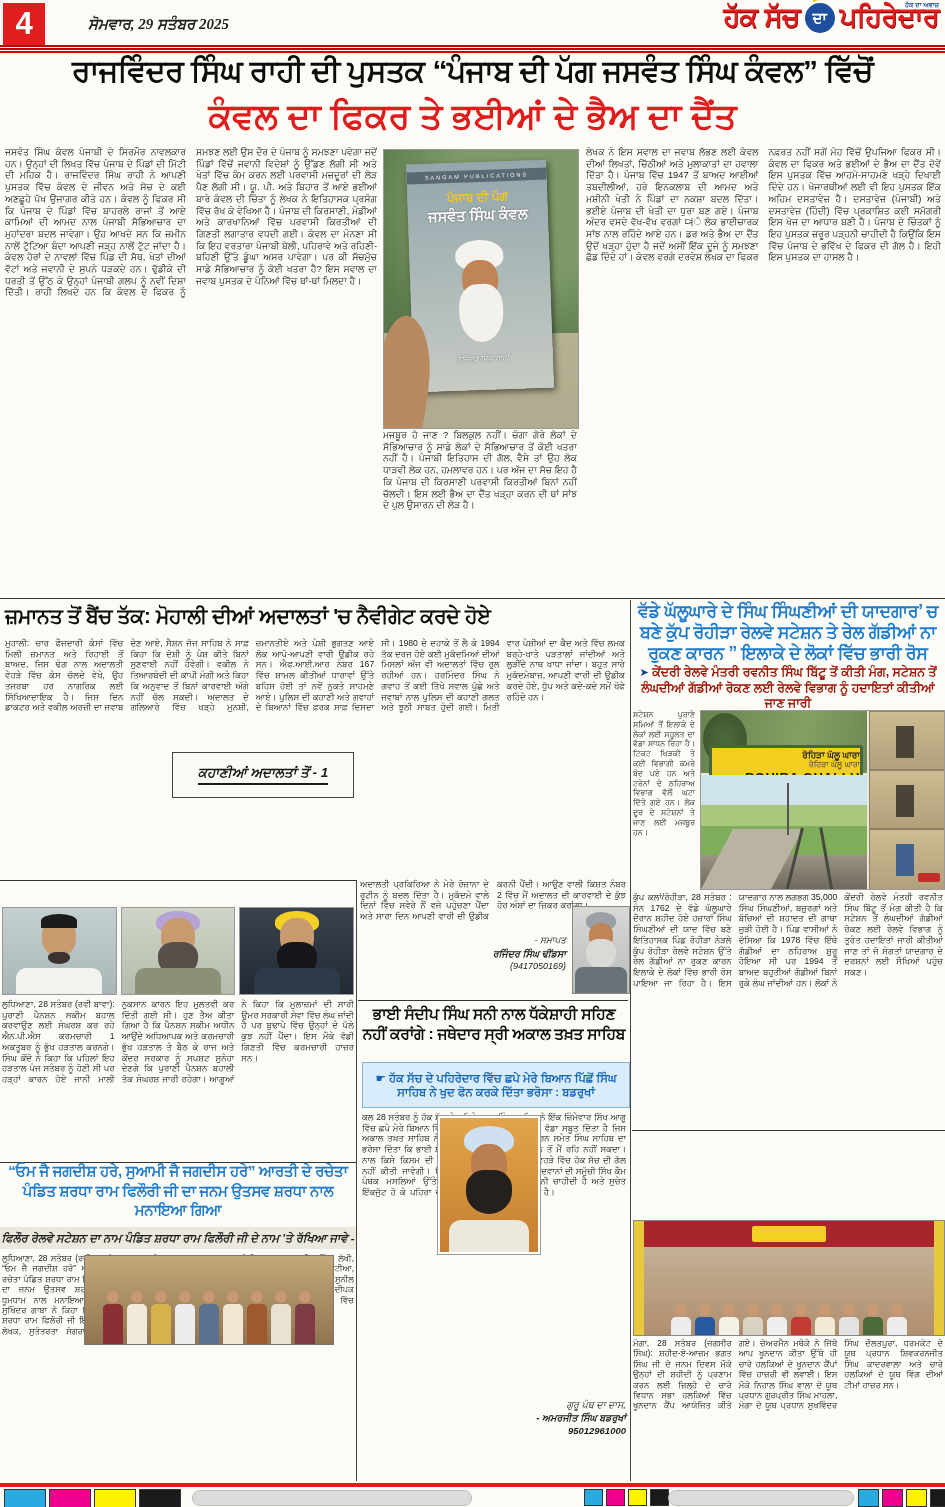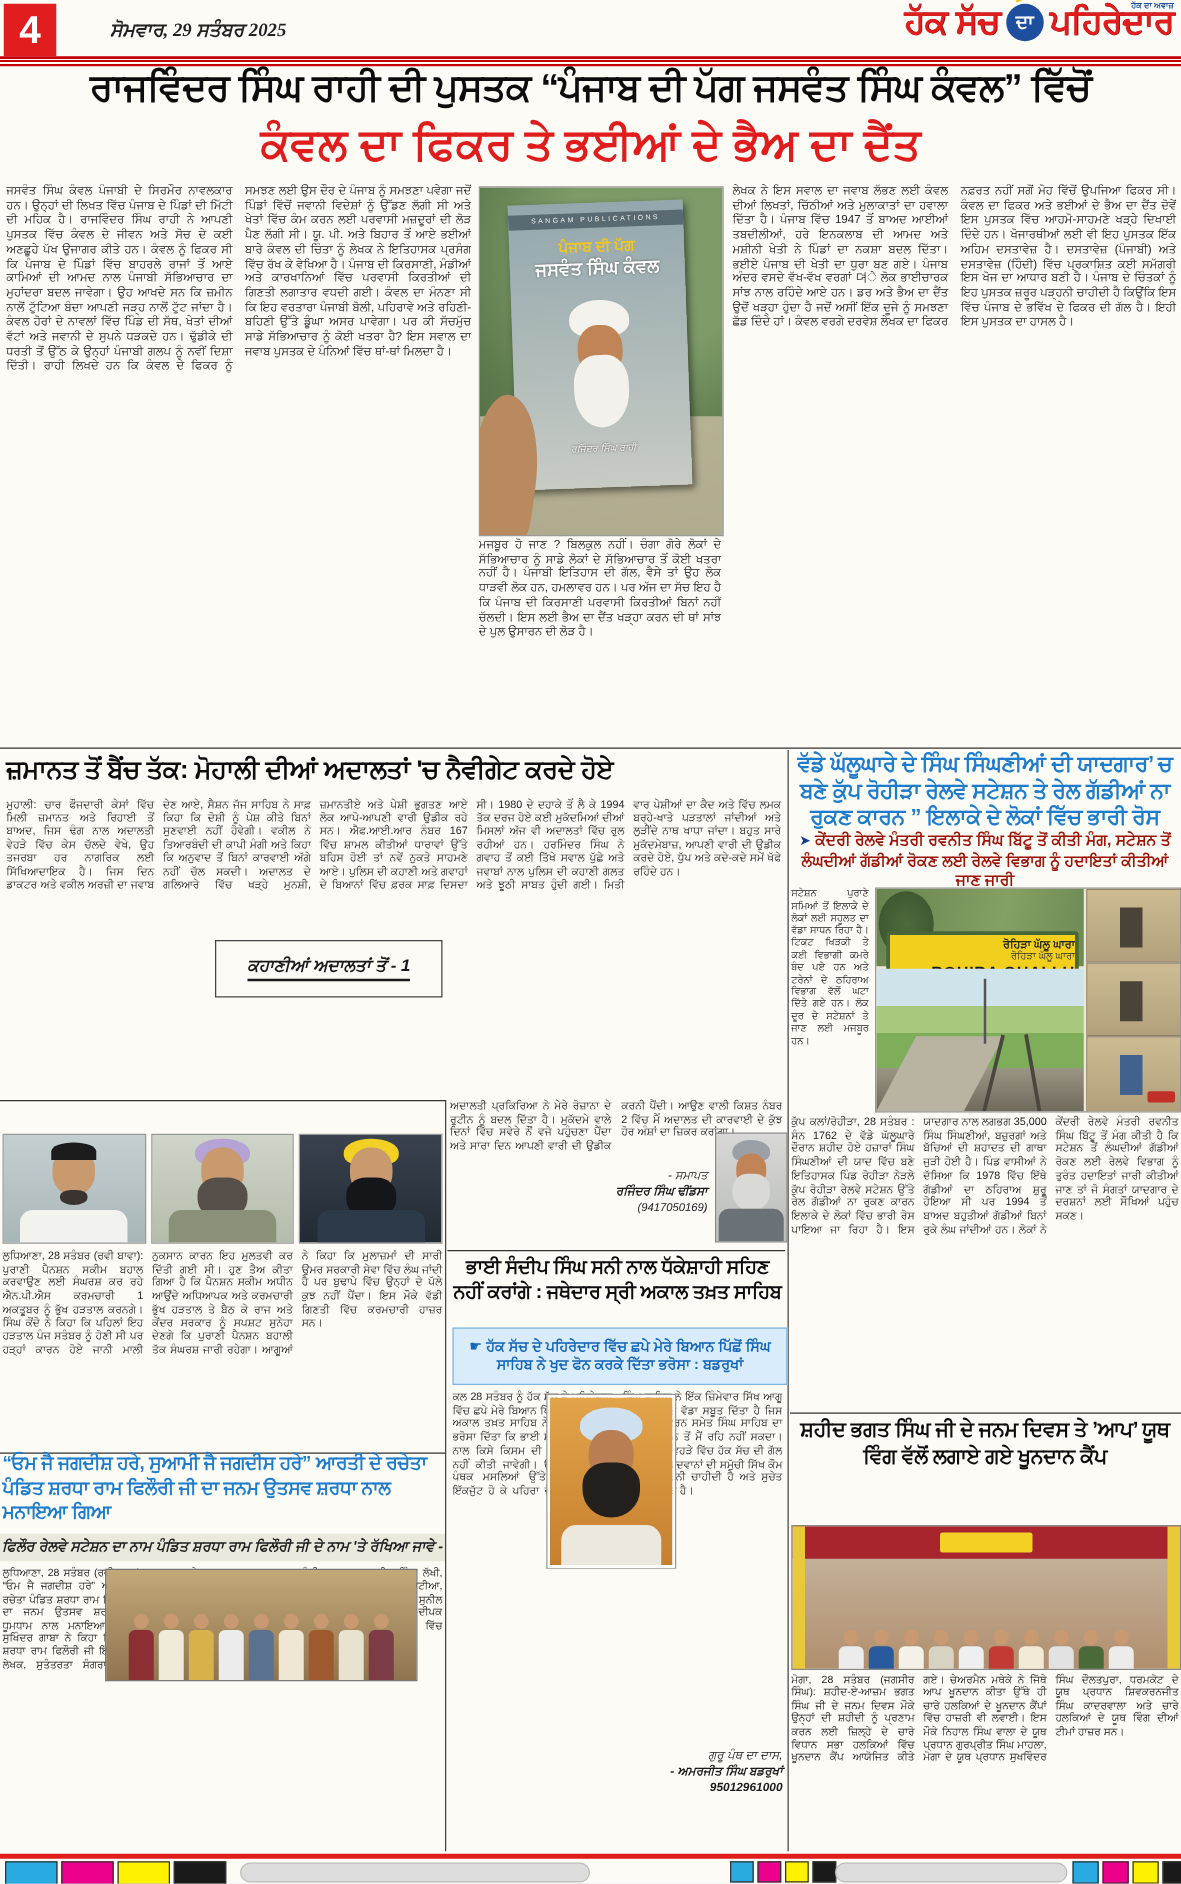--- a/index.html
+++ b/index.html
@@ -131,21 +131,21 @@
   .s-body{left:362px;top:1112px;width:264px;height:282px;column-count:2;column-gap:8px;overflow:hidden;}
   .s-photo{left:438px;top:1116px;width:98px;height:134px;border:2px solid #fff;box-shadow:0 0 0 1px #999;
            background:linear-gradient(#e2a44a,#c67f2e);overflow:hidden;}
   .s-photo .tur{position:absolute;left:24px;top:8px;width:50px;height:28px;background:#cfe0f0;border-radius:50% 50% 40% 40%;}
   .s-photo .face{position:absolute;left:31px;top:26px;width:36px;height:40px;background:#b97f52;border-radius:45%;}
   .s-photo .brd{position:absolute;left:26px;top:52px;width:46px;height:44px;background:#23201d;border-radius:40% 40% 50% 50%;}
   .s-photo .bod{position:absolute;bottom:0;left:9px;width:80px;height:32px;background:#ece8dd;border-radius:12px 12px 0 0;}
   .s-sig{left:466px;top:1398px;width:160px;text-align:right;font-style:italic;font-size:9.5px;line-height:13px;}
   .s-sig .b{font-weight:bold;}
   
-  .o-head{left:2px;top:1161px;width:352px;font-size:15px;line-height:19.5px;
+  .o-head{left:2px;top:1161px;width:352px;text-align:center;font-size:15px;line-height:19.5px;
           font-weight:800;color:#1e7ccc;letter-spacing:-0.3px;}
   .o-sub{left:0;top:1227px;width:356px;height:22px;background:#ebe9dd;text-align:center;
          font-size:11.5px;line-height:22px;font-weight:bold;font-style:italic;color:#222;}
   .o-body{left:2px;top:1253px;width:352px;height:228px;column-count:3;column-gap:7px;overflow:hidden;
           font-size:8.4px;line-height:10.4px;}
   .crowd{display:flex;align-items:flex-end;justify-content:center;height:100%;overflow:hidden;}
   .person{width:22px;margin:0 1px;position:relative;}
   .person b{display:block;width:12px;height:12px;border-radius:50%;background:#c99a72;margin:0 auto;}
   .person i{display:block;width:20px;height:40px;border-radius:5px 5px 0 0;margin:1px auto 0;background:var(--c,#ddd);}
   .o-photo{left:84px;top:1255px;width:248px;height:88px;border:1px solid #777;overflow:hidden;
@@ -364,21 +364,20 @@
           <i></i>
         </div>
       <div class="person">
           <b></b>
           <i></i>
         </div>
     </div>
   </div>
 
   <div class="abs hline" style="left:632px;top:1130px;width:313px;"></div>
-  <div class="abs b-head">ਸ਼ਹੀਦ ਭਗਤ ਸਿੰਘ ਜੀ ਦੇ ਜਨਮ ਦਿਵਸ ਤੇ ’ਆਪ’ ਯੂਥ ਵਿੰਗ ਵੱਲੋਂ ਲਗਾਏ ਗਏ ਖੂਨਦਾਨ ਕੈਂਪ</div>
   <div class="abs b-photo">
     <div class="b-top">
         <div class="yellowbox"></div>
       </div>
     <div class="b-pillar" style="left:0;"></div>
     <div class="b-pillar" style="right:0;"></div>
     <div class="crowd">
       <div class="person">
           <b></b>
           <i></i>

